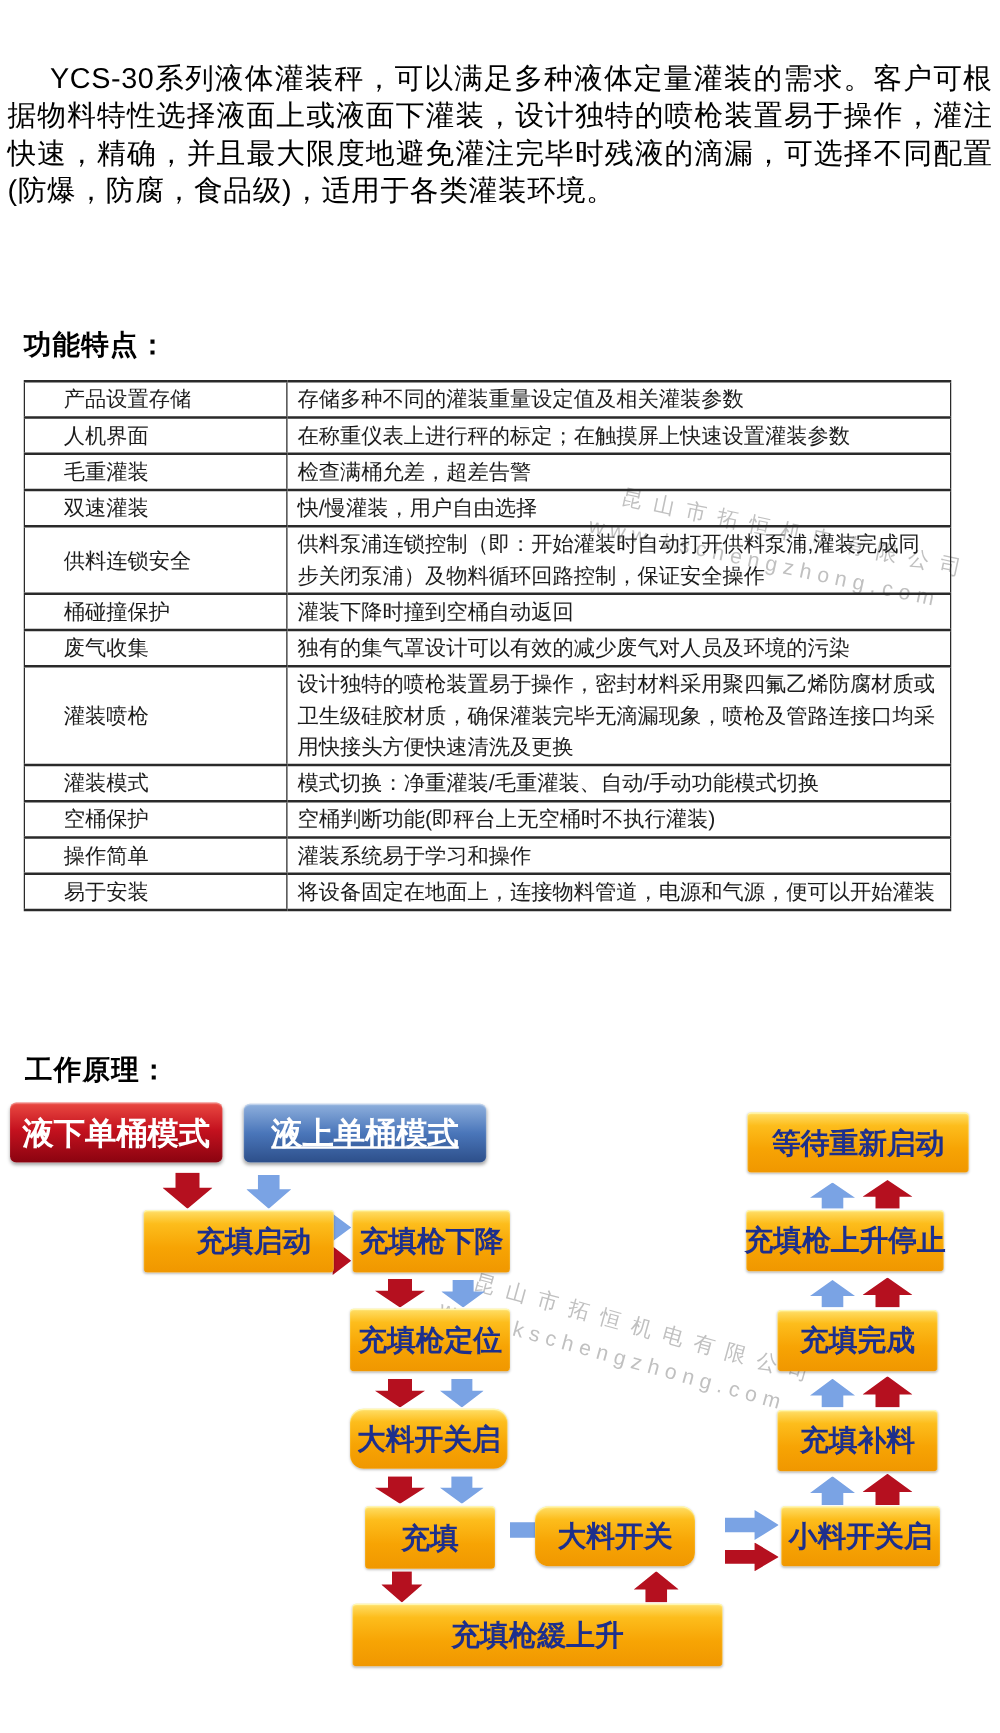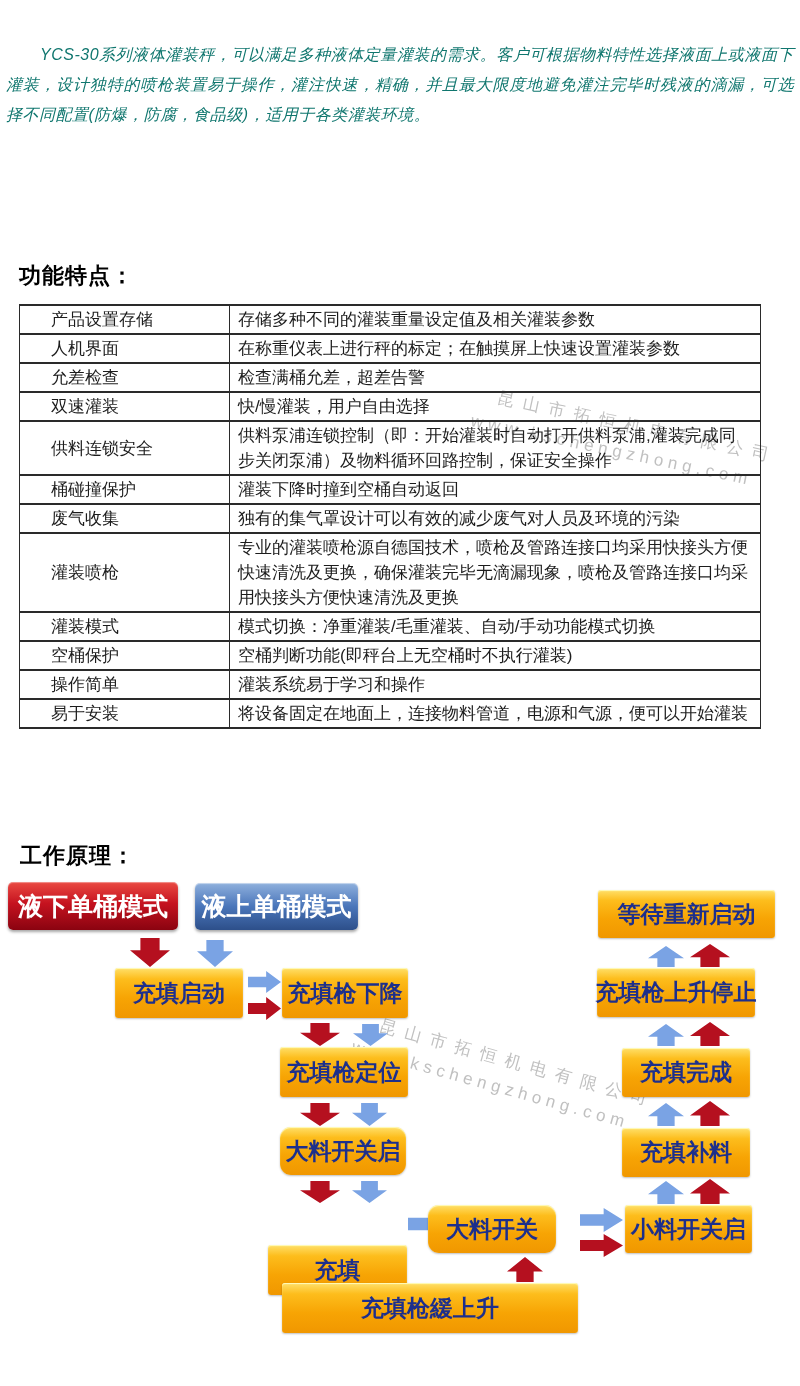--- a/index.html
+++ b/index.html
@@ -1,21 +1,21 @@
 <!DOCTYPE html>
 <html><head>
 <meta charset="utf-8">
 <style>
   html,body{margin:0;padding:0;background:#ffffff;}
   #canvas{position:relative;width:800px;height:1386px;background:#fff;overflow:hidden;
           font-family:"Liberation Sans","DejaVu Sans",sans-serif;}
 
   
-  .intro{position:absolute;left:6px;top:24px;width:788px;font-size:16px;line-height:30px;
-         color:#0f766e;text-align:justify;text-indent:34px;letter-spacing:0.5px;font-style:italic;}
+  .intro{position:absolute;left:6px;top:24px;width:788px;font-size:23px;line-height:30px;
+         color:#000000;text-align:justify;text-indent:34px;letter-spacing:0.5px;}
 
   
   .heading{position:absolute;font-size:22px;font-weight:bold;color:#000;letter-spacing:1px;}
   #features-heading{left:19px;top:261px;}
   #principle-heading{left:20px;top:841px;}
 
   
   #features-table{position:absolute;left:19px;top:304px;width:742px;border-collapse:collapse;z-index:2;}
   #features-table td{border:1px solid #2a2a2a;border-top:2px solid #2a2a2a;border-bottom:2px solid #2a2a2a;
                      font-size:17px;line-height:25px;color:#1c1c1c;vertical-align:middle;
@@ -65,42 +65,42 @@
     <tbody>
         <tr>
           <td>产品设置存储</td>
           <td>存储多种不同的灌装重量设定值及相关灌装参数</td>
         </tr>
         <tr>
           <td>人机界面</td>
           <td>在称重仪表上进行秤的标定；在触摸屏上快速设置灌装参数</td>
         </tr>
         <tr>
-          <td>允差检查</td>
+          <td>毛重灌装</td>
           <td>检查满桶允差，超差告警</td>
         </tr>
         <tr>
           <td>双速灌装</td>
           <td>快/慢灌装，用户自由选择</td>
         </tr>
         <tr>
           <td>供料连锁安全</td>
           <td>供料泵浦连锁控制（即：开始灌装时自动打开供料泵浦,灌装完成同步关闭泵浦）及物料循环回路控制，保证安全操作</td>
         </tr>
         <tr>
           <td>桶碰撞保护</td>
           <td>灌装下降时撞到空桶自动返回</td>
         </tr>
         <tr>
           <td>废气收集</td>
           <td>独有的集气罩设计可以有效的减少废气对人员及环境的污染</td>
         </tr>
         <tr>
           <td>灌装喷枪</td>
-          <td>专业的灌装喷枪源自德国技术，喷枪及管路连接口均采用快接头方便快速清洗及更换，确保灌装完毕无滴漏现象，喷枪及管路连接口均采用快接头方便快速清洗及更换</td>
+          <td>设计独特的喷枪装置易于操作，密封材料采用聚四氟乙烯防腐材质或卫生级硅胶材质，确保灌装完毕无滴漏现象，喷枪及管路连接口均采用快接头方便快速清洗及更换</td>
         </tr>
         <tr>
           <td>灌装模式</td>
           <td>模式切换：净重灌装/毛重灌装、自动/手动功能模式切换</td>
         </tr>
         <tr>
           <td>空桶保护</td>
           <td>空桶判断功能(即秤台上无空桶时不执行灌装)</td>
         </tr>
         <tr>
@@ -120,26 +120,26 @@
   </div>
 
   <div class="heading" id="principle-heading">工作原理：</div>
 
   <div class="watermark" id="watermark-flow">
     <div class="wm-line1">昆山市拓恒机电有限公司</div>
     <div class="wm-line2">www.kschengzhong.com</div>
   </div>
 
   <div class="node redbox" style="left:8px;top:882px;width:170px;height:48px;">液下单桶模式</div>
-  <div class="node bluebox" style="left:195px;top:883px;width:163px;height:47px;">液上单桶模式</div>
-  <div class="node yellow" style="left:115px;top:968px;width:128px;height:50px;">充填启动</div>
+  <div class="node bluebox" style="left:195px;top:883px;width:194px;height:47px;text-decoration:underline;">液上单桶模式</div>
+  <div class="node yellow" style="left:115px;top:968px;width:128px;height:50px;padding-left:24px;">充填启动</div>
   <div class="node yellow" style="left:282px;top:968px;width:126px;height:50px;">充填枪下降</div>
   <div class="node yellow" style="left:280px;top:1047px;width:128px;height:50px;">充填枪定位</div>
   <div class="node yellow" style="left:280px;top:1127px;width:126px;height:48px;border-radius:11px;">大料开关启</div>
-  <div class="node yellow" style="left:268px;top:1205px;width:139px;height:50px;margin-top:40px;">充填</div>
+  <div class="node yellow" style="left:292px;top:1205px;width:104px;height:50px;">充填</div>
   <div class="node yellow" style="left:428px;top:1205px;width:128px;height:48px;border-radius:11px;">大料开关</div>
   <div class="node yellow" style="left:625px;top:1205px;width:127px;height:48px;">小料开关启</div>
   <div class="node yellow" style="left:622px;top:1128px;width:128px;height:49px;">充填补料</div>
   <div class="node yellow" style="left:622px;top:1048px;width:128px;height:49px;">充填完成</div>
   <div class="node yellow" style="left:597px;top:968px;width:158px;height:49px;">充填枪上升停止</div>
   <div class="node yellow" style="left:598px;top:890px;width:177px;height:48px;">等待重新启动</div>
   <div class="node yellow" style="left:282px;top:1283px;width:296px;height:50px;">充填枪緩上升</div>
 
   <div class="arrow red down" style="left:130px;top:938px;width:40px;height:29px;"></div>
   <div class="arrow blue down" style="left:197px;top:940px;width:36px;height:27px;"></div>

